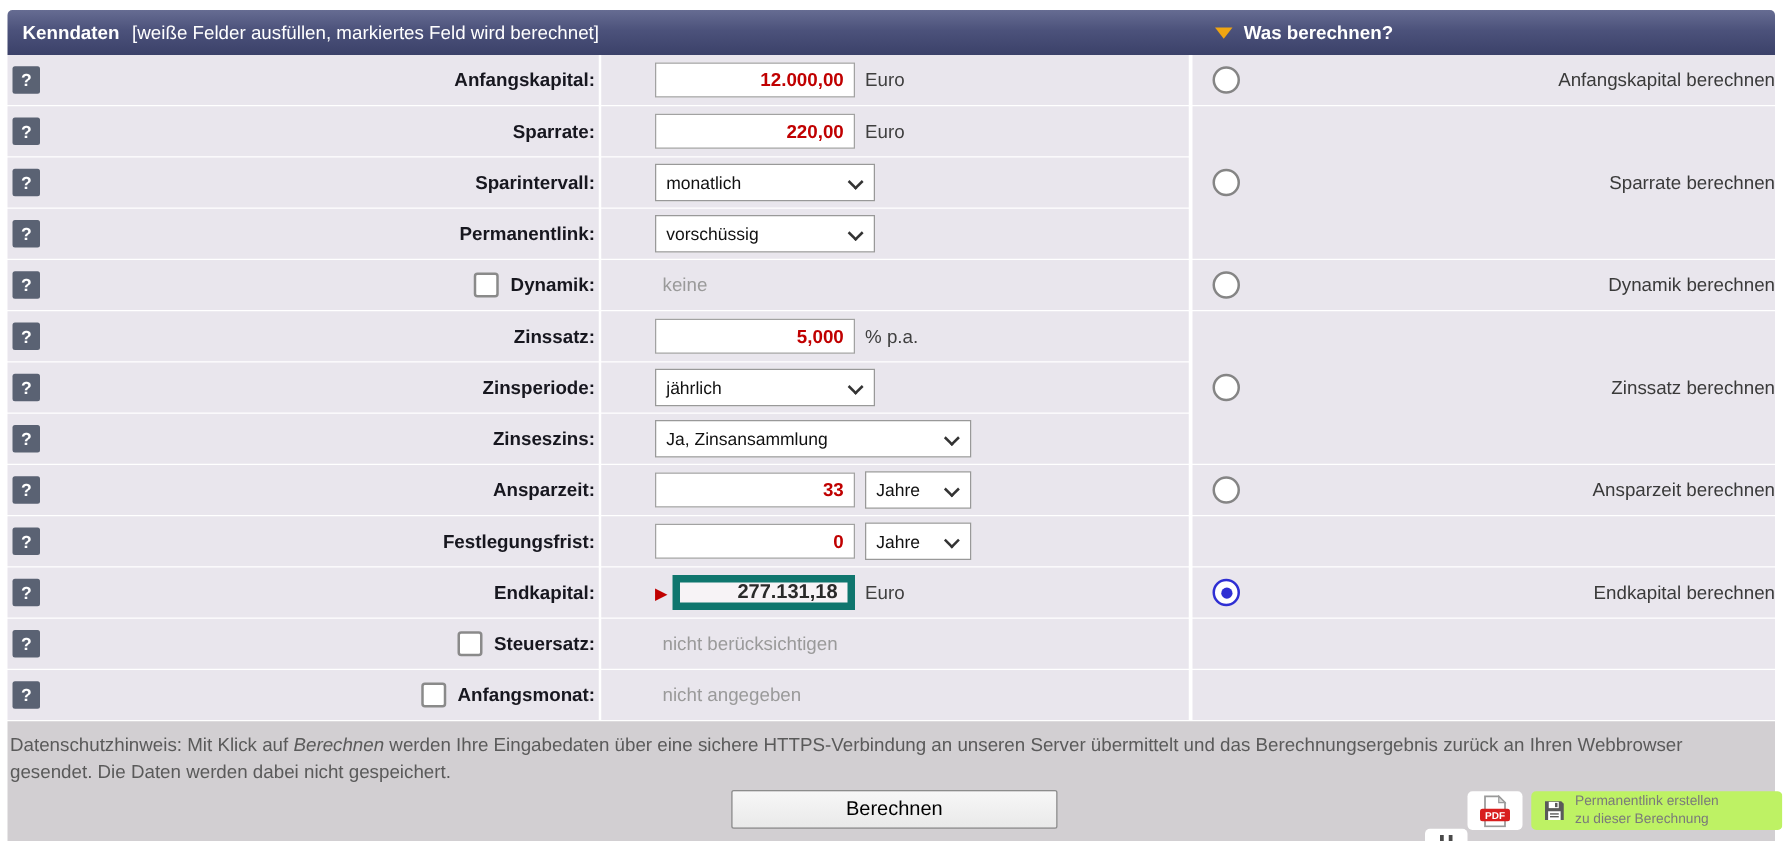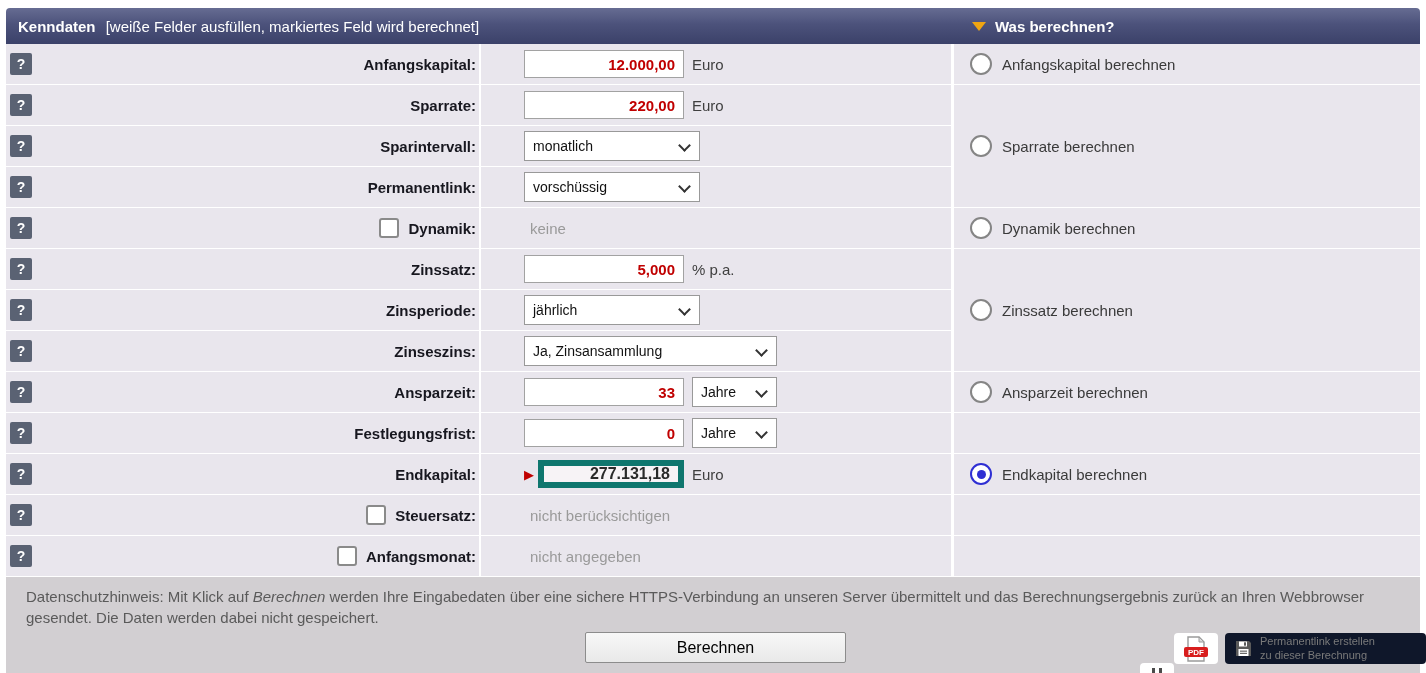--- a/index.html
+++ b/index.html
@@ -39,38 +39,38 @@
   .chev{position:absolute;right:10px;top:50%;width:7px;height:7px;margin-top:-5px;
         border-right:2px solid #333;border-bottom:2px solid #333;transform:rotate(45deg);}
   .gray{margin-left:6px;color:#9a9a9a;font-size:15px;}
   .arrow{color:#c00000;font-size:13px;margin-right:4px;line-height:1;}
   .resfld{box-sizing:border-box;width:146px;height:28px;background:#f7f3f6;border:6px solid #0f766e;
           display:flex;align-items:center;justify-content:flex-end;padding-right:8px;
           font-size:16px;font-weight:bold;color:#2a2a2a;}
 
   
   .cell{position:absolute;left:954px;width:466px;background:#e9e6ed;display:flex;
-        align-items:center;padding-left:16px;gap:10px;box-sizing:border-box;}
+        align-items:center;padding-left:16px;gap:10px;box-sizing:border-box;justify-content:space-between;}
   .radio{width:18px;height:18px;border-radius:50%;background:#fff;border:2px solid #858585;
          flex:0 0 auto;display:flex;align-items:center;justify-content:center;cursor:pointer;}
   .radio.sel{border-color:#2f2fd3;}
   .radio.sel .dot{width:9px;height:9px;border-radius:50%;background:#2f2fd3;}
   .rlbl{font-size:15px;color:#3a3a3a;}
 
   .vsep{position:absolute;left:479px;top:44px;width:2px;height:533px;background:#fff;}
 
   
   .ftr{position:absolute;left:6px;top:577px;width:1414px;height:96px;background:#d2cfd2;box-sizing:border-box;}
-  .privacy{padding:9px 12px 0 20px;font-size:15px;color:#5a5a5a;line-height:1.4;max-width:1396px;}
+  .privacy{padding:9px 12px 0 2px;font-size:15px;color:#5a5a5a;line-height:1.4;max-width:1396px;}
   .calcbtn{position:absolute;left:579px;top:55px;width:261px;height:31px;
            background:linear-gradient(180deg,#f7f7f7,#e9e9e9);border:1px solid #8c8c8c;border-radius:2px;
            font-family:"Liberation Sans",sans-serif;font-size:16px;color:#000;cursor:pointer;}
   .pdfbtn{position:absolute;left:1168px;top:56px;width:44px;height:31px;background:#fff;border:none;
           border-radius:4px;display:flex;align-items:center;justify-content:center;cursor:pointer;}
-  .permbtn{position:absolute;left:1219px;top:56px;width:201px;height:31px;background:#0f172a;border:none;
+  .permbtn{position:absolute;left:1219px;top:56px;width:201px;height:31px;background:#bef264;border:none;
            border-radius:4px;display:flex;align-items:center;gap:8px;padding-left:10px;cursor:pointer;
            box-sizing:border-box;}
   .permtxt{font-family:"Liberation Sans",sans-serif;font-size:11px;color:#7a7a7a;line-height:1.25;text-align:left;}
   .cutoff{position:absolute;left:1140px;top:663px;width:34px;height:14px;background:#fff;
           border-radius:4px 4px 0 0;display:flex;justify-content:center;gap:4px;padding-top:5px;box-sizing:border-box;}
   .cutoff i{display:block;width:3px;height:6px;background:#4a4a4a;}
 </style>
 </head>
 <body>
 

